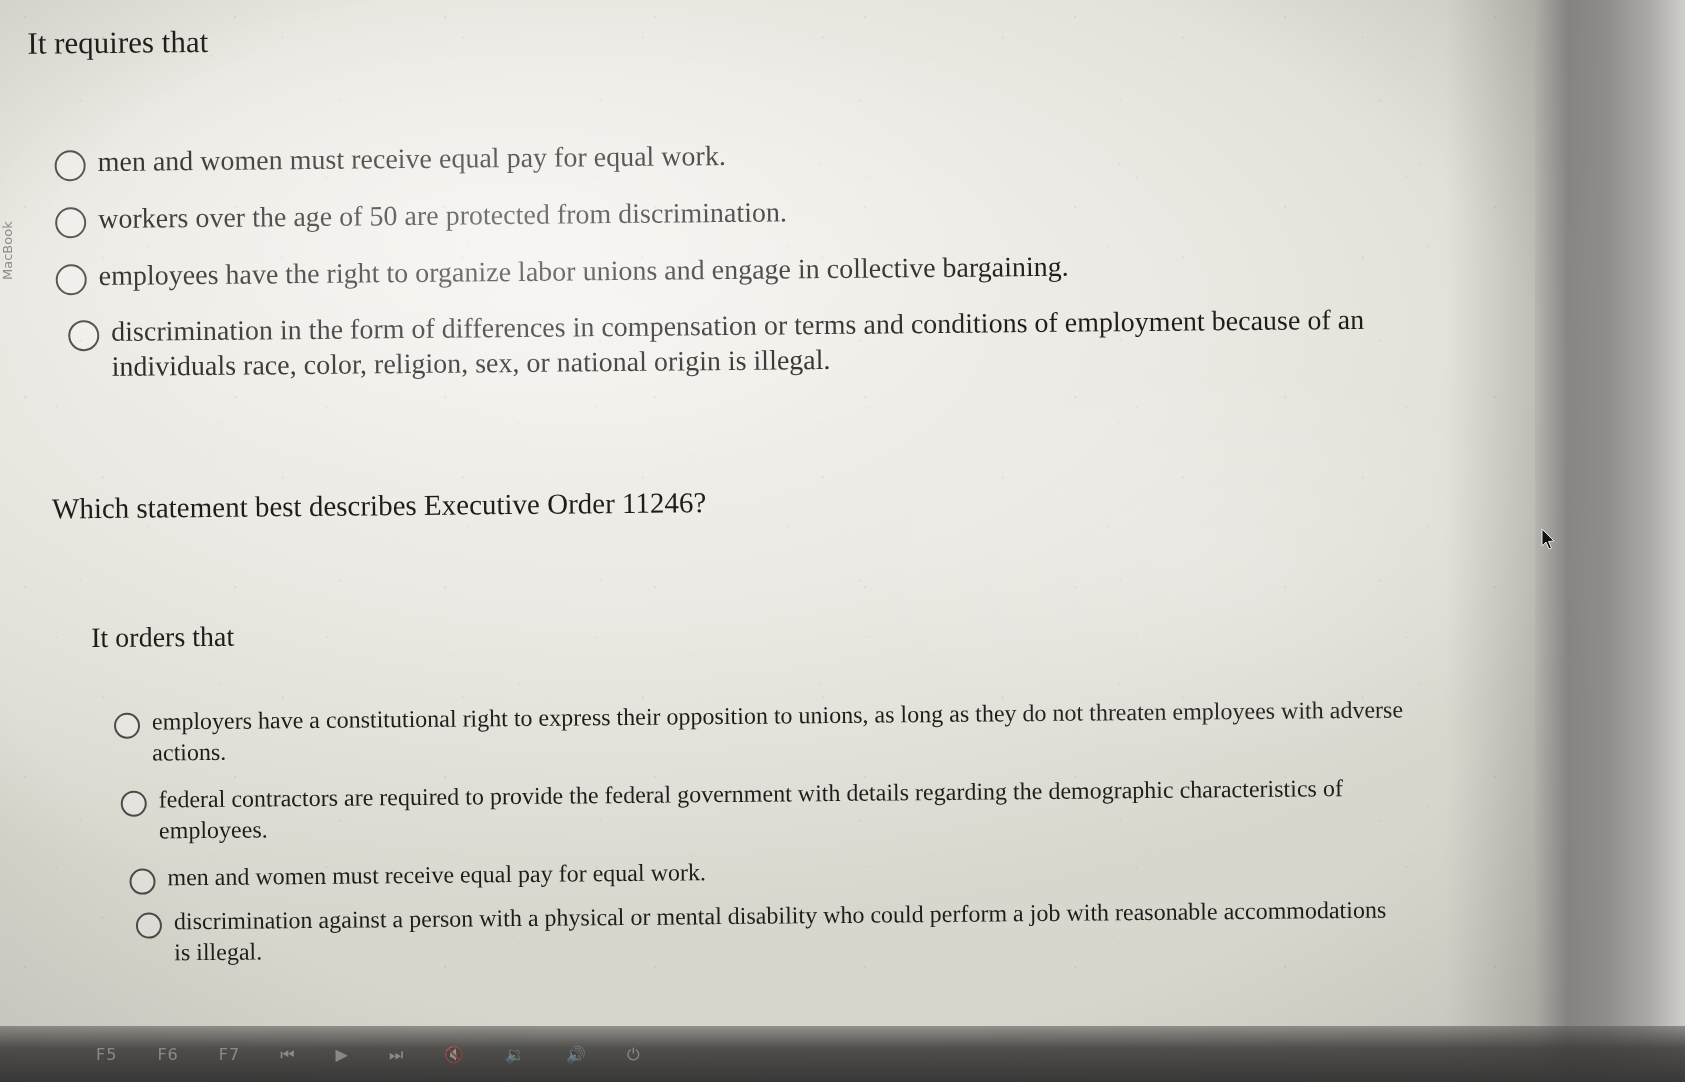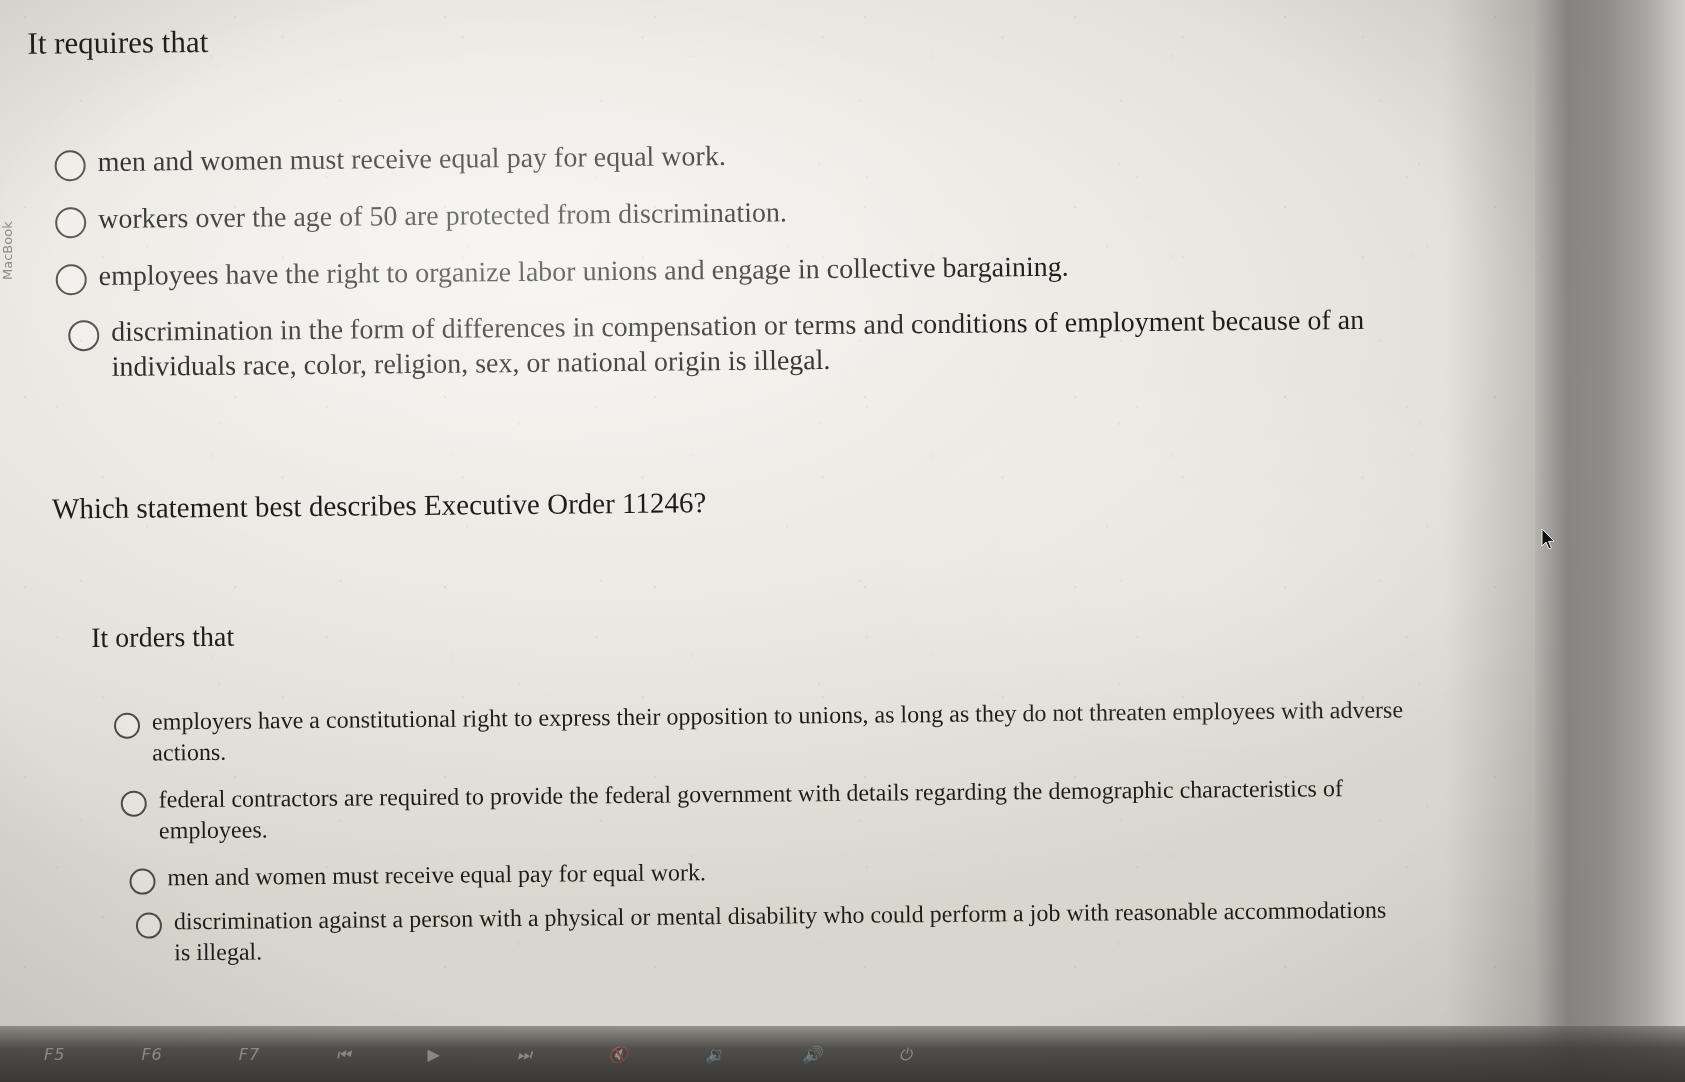--- a/index.html
+++ b/index.html
@@ -88,28 +88,27 @@
     background: linear-gradient(180deg, rgba(90,88,86,.55) 0%, rgba(62,60,58,.88) 40%, #3a3836 100%);
   }
   #bottom-keys {
     position: absolute;
     left: 0;
     bottom: 0;
     width: 1685px;
     height: 56px;
     display: flex;
     align-items: center;
-    gap: 76px;
-    padding-left: 44px;
+    gap: 40px;
+    padding-left: 96px;
     box-sizing: border-box;
     color: rgba(228,226,222,.55);
     font-family: "DejaVu Sans", sans-serif;
     font-size: 16px;
     letter-spacing: 1px;
-    font-style: italic;
   }
   .key-glyph { opacity: .75; }
 
   
   #left-sliver {
     position: absolute;
     left: 0;
     top: 120px;
     width: 16px;
     height: 160px;

